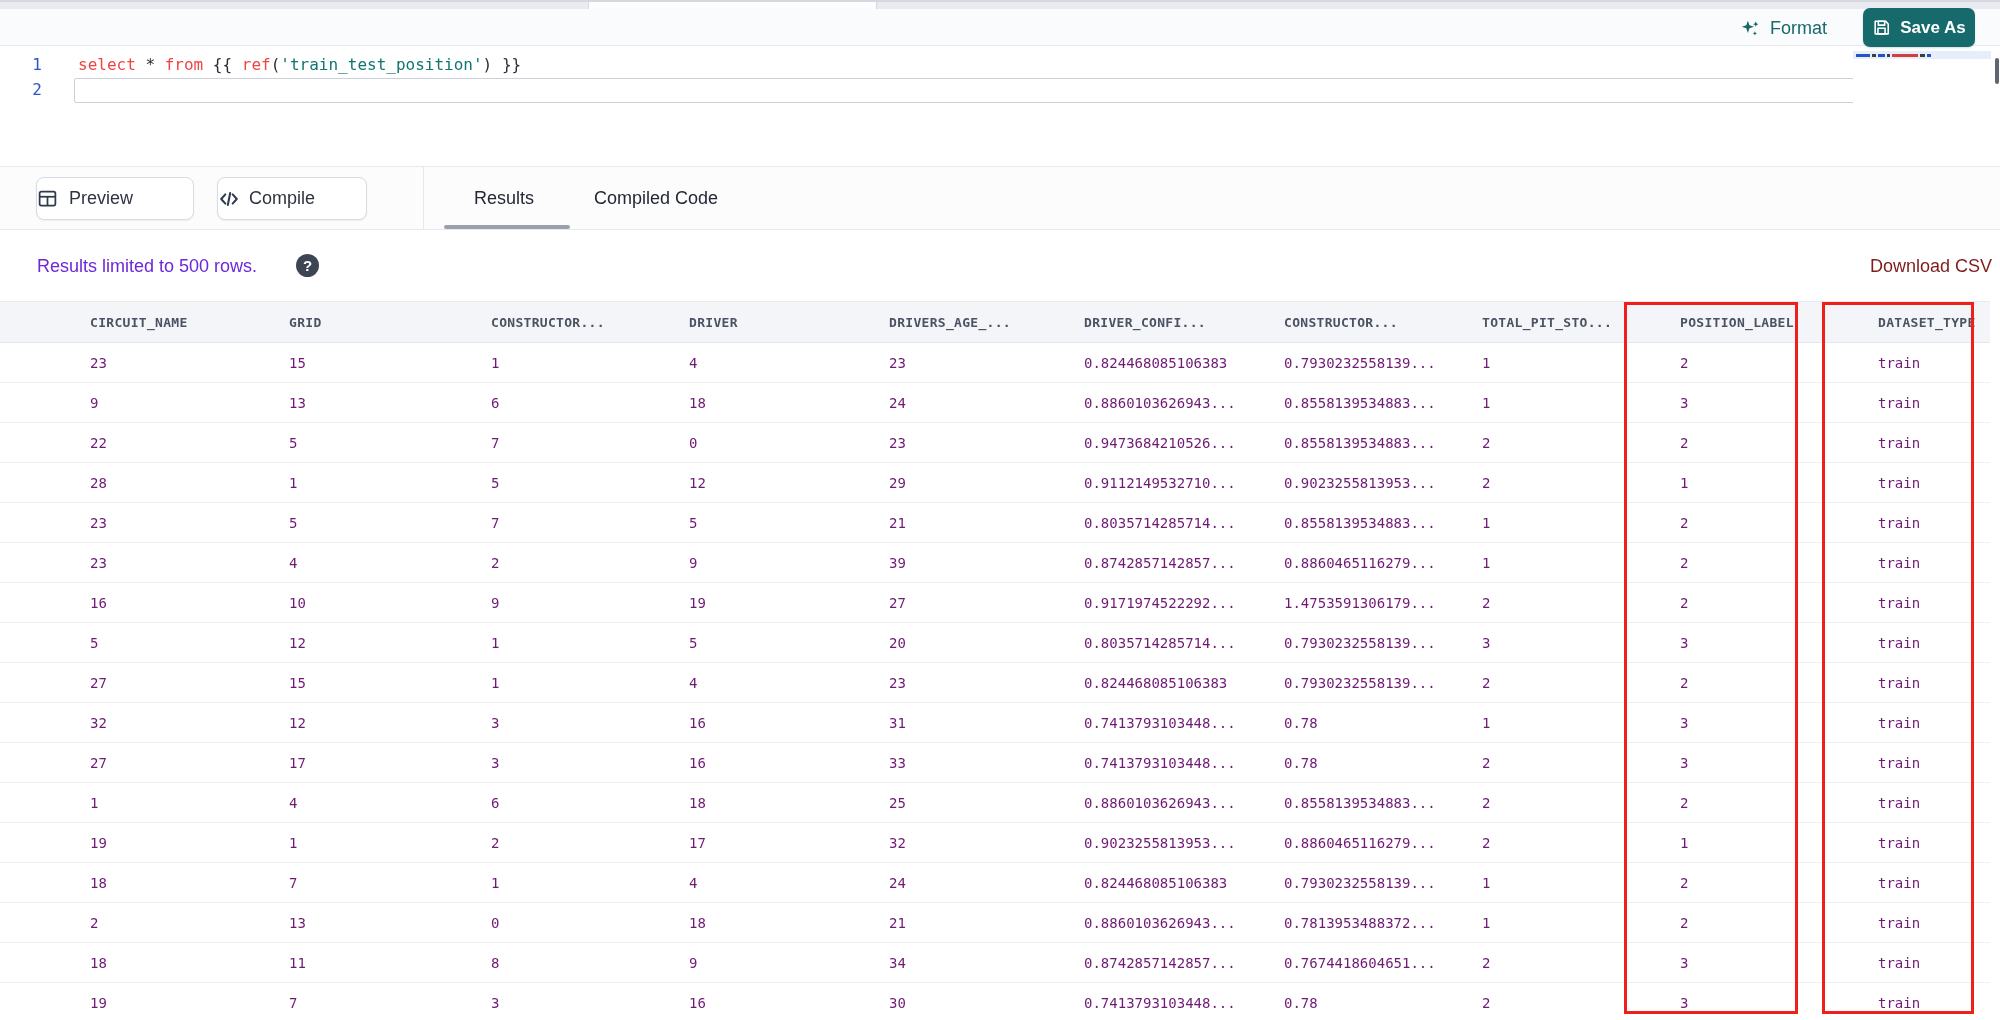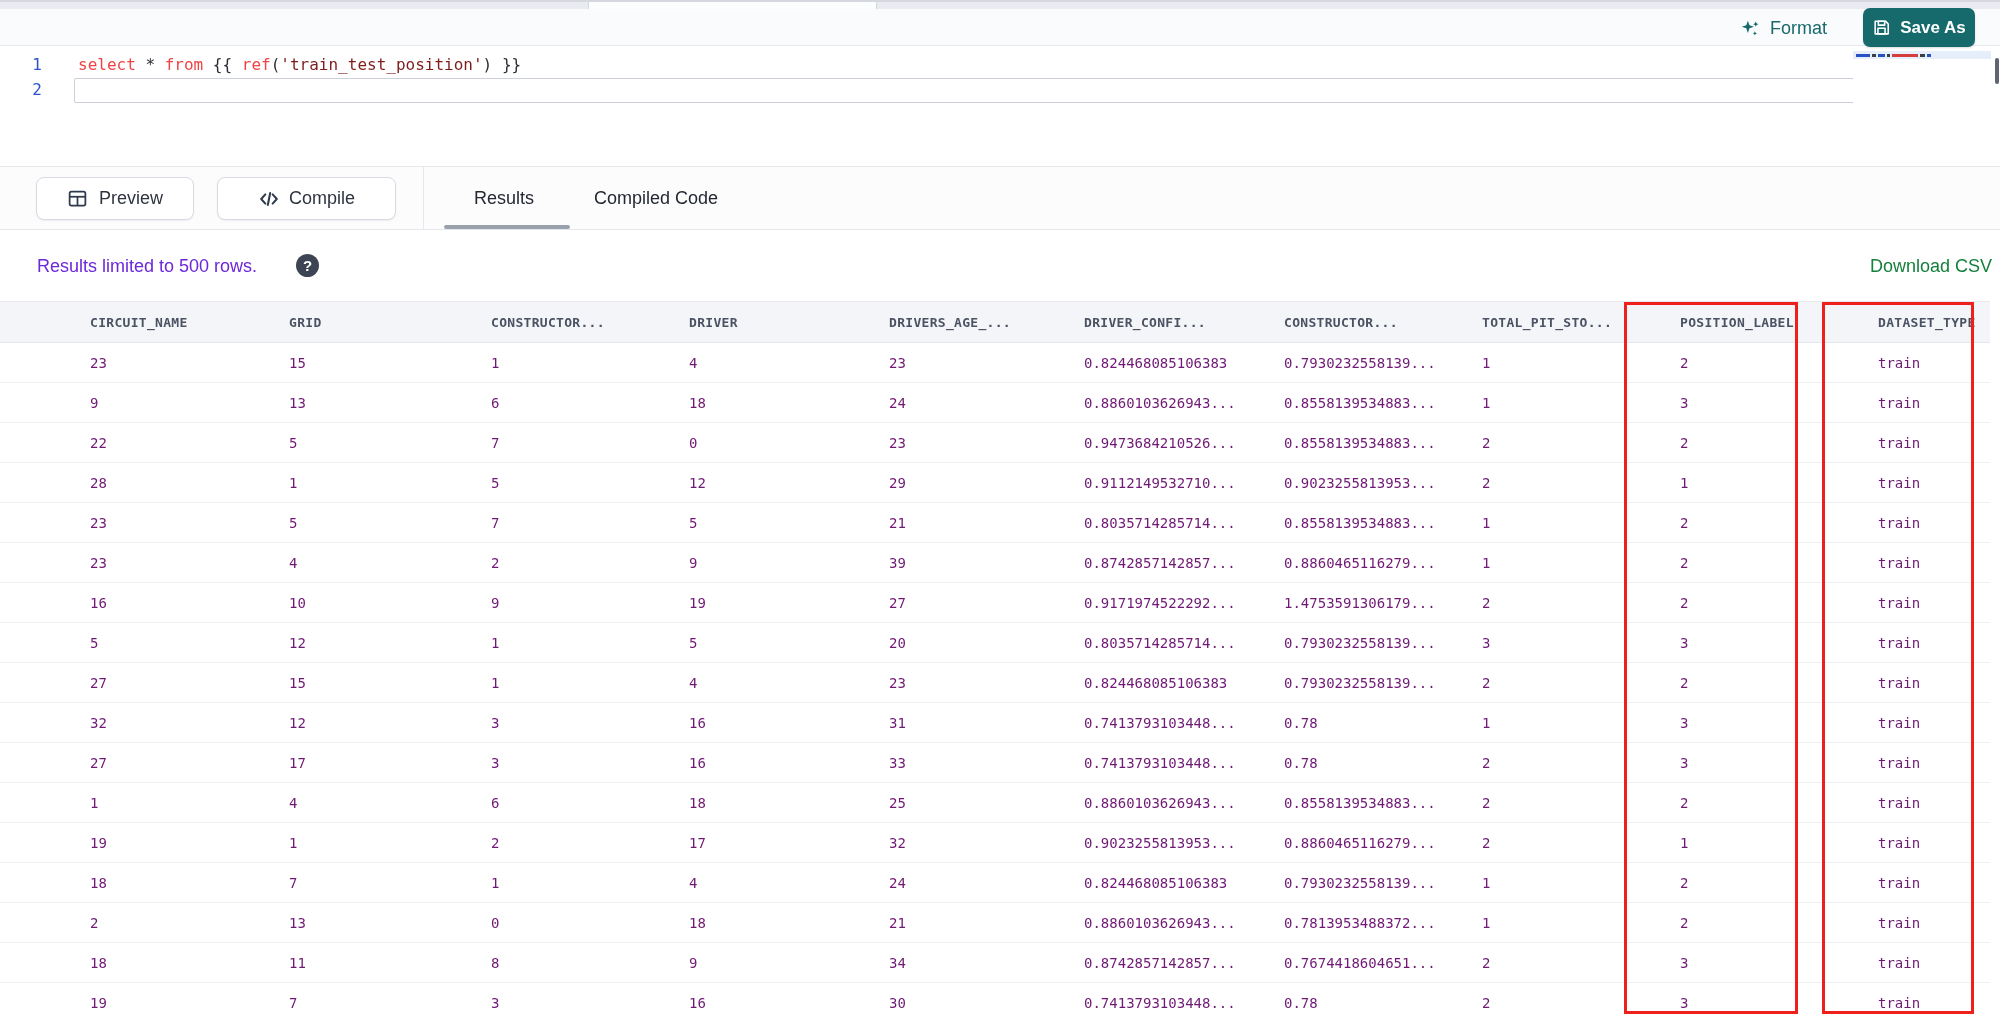--- a/index.html
+++ b/index.html
@@ -24,53 +24,53 @@
                 font-weight:600; cursor:pointer; box-shadow:0 1px 2px rgba(16,24,40,.15); z-index:5; }
 
   
   .editor { position:absolute; top:46px; left:0; width:2000px; height:120px; background:#fff; }
   .gutter-num { position:absolute; left:0; width:42px; text-align:right; color:#2b55c8;
                 font-family:"DejaVu Sans Mono", monospace; font-size:16px; line-height:22px; }
   .code-line { position:absolute; left:78px; font-family:"DejaVu Sans Mono", monospace;
                font-size:16px; line-height:22px; white-space:pre; }
   .tok-keyword { color:#ef4444; }
   .tok-plain   { color:#2b3036; }
-  .tok-string  { color:#7f1d1d; }
+  .tok-string  { color:#0f766e; }
   .active-line-box { position:absolute; left:74px; top:32px; width:1874px; height:25px;
                border:1px solid #ccd0d8; border-radius:2px; background:#fff; }
   .minimap { position:absolute; left:1853px; top:3px; width:138px; height:62px; background:#fff; }
   .mini-line { margin-top:2px; height:8px; background:#e7eefb; display:flex;
                align-items:center; gap:2px; padding:0 3px; }
   .mini-line span { height:3px; display:inline-block; }
   .editor-scrollnub { position:absolute; left:1995px; top:12px; width:4px; height:26px;
                background:#5f6670; border-radius:2px; }
 
   
   .actions-row { position:absolute; top:166px; left:0; width:2000px; height:64px;
                  background:#fcfcfd; border-top:1px solid #e5e8ed; border-bottom:1px solid #e5e8ed; }
   .btn { position:absolute; top:10px; height:43px; background:#fff; border:1px solid #d7dbe2;
-         border-radius:8px; display:flex; align-items:center; justify-content:center; gap:11px;
+         border-radius:8px; display:flex; align-items:center; gap:11px;
          font-size:18px; color:#2e3440; box-shadow:0 1px 2px rgba(16,24,40,.06); cursor:pointer; }
   .btn-preview { left:36px;  width:158px; }
-  .btn-compile { left:217px; width:179px;gap:9px; }
+  .btn-compile { left:217px; width:150px;gap:9px; }
   .vdivider { position:absolute; left:423px; top:0; height:100%; width:1px; background:#e5e8ed; }
   .tab { position:absolute; top:0; height:100%; display:flex; align-items:center;
          font-size:18px; color:#232833; cursor:pointer; }
   .tab-results  { left:474px; }
   .tab-compiled { left:594px; }
   .tab-underline { position:absolute; left:444px; top:58px; width:126px; height:4px;
                    background:#99a1ac; border-radius:2px; }
 
   
   .limit-note { position:absolute; left:37px; top:256px; font-size:18px; color:#6d28d9; }
   .help-icon  { position:absolute; left:296px; top:254px; width:23px; height:23px;
                 border-radius:50%; background:#3d4454; color:#fff; font-size:15px;
                 font-weight:bold; display:flex; align-items:center; justify-content:center;
                 cursor:pointer; }
-  .download-csv { position:absolute; right:8px; top:256px; font-size:18px; color:#15803d;
+  .download-csv { position:absolute; right:8px; top:256px; font-size:18px; color:#7f1d1d;
                 cursor:pointer; }
 
   
   .grid { position:absolute; top:301px; left:0; width:1990px; }
   .grid-header, .grid-row {
     display:grid;
     grid-template-columns:199px 202px 198px 200px 195px 200px 198px 198px 198px 140px;
     padding-left:90px; align-items:center;
     font-family:"DejaVu Sans Mono", monospace; white-space:nowrap; }
   .grid-header { height:42px; background:#f4f5f8; border-top:1px solid #e8eaee;

